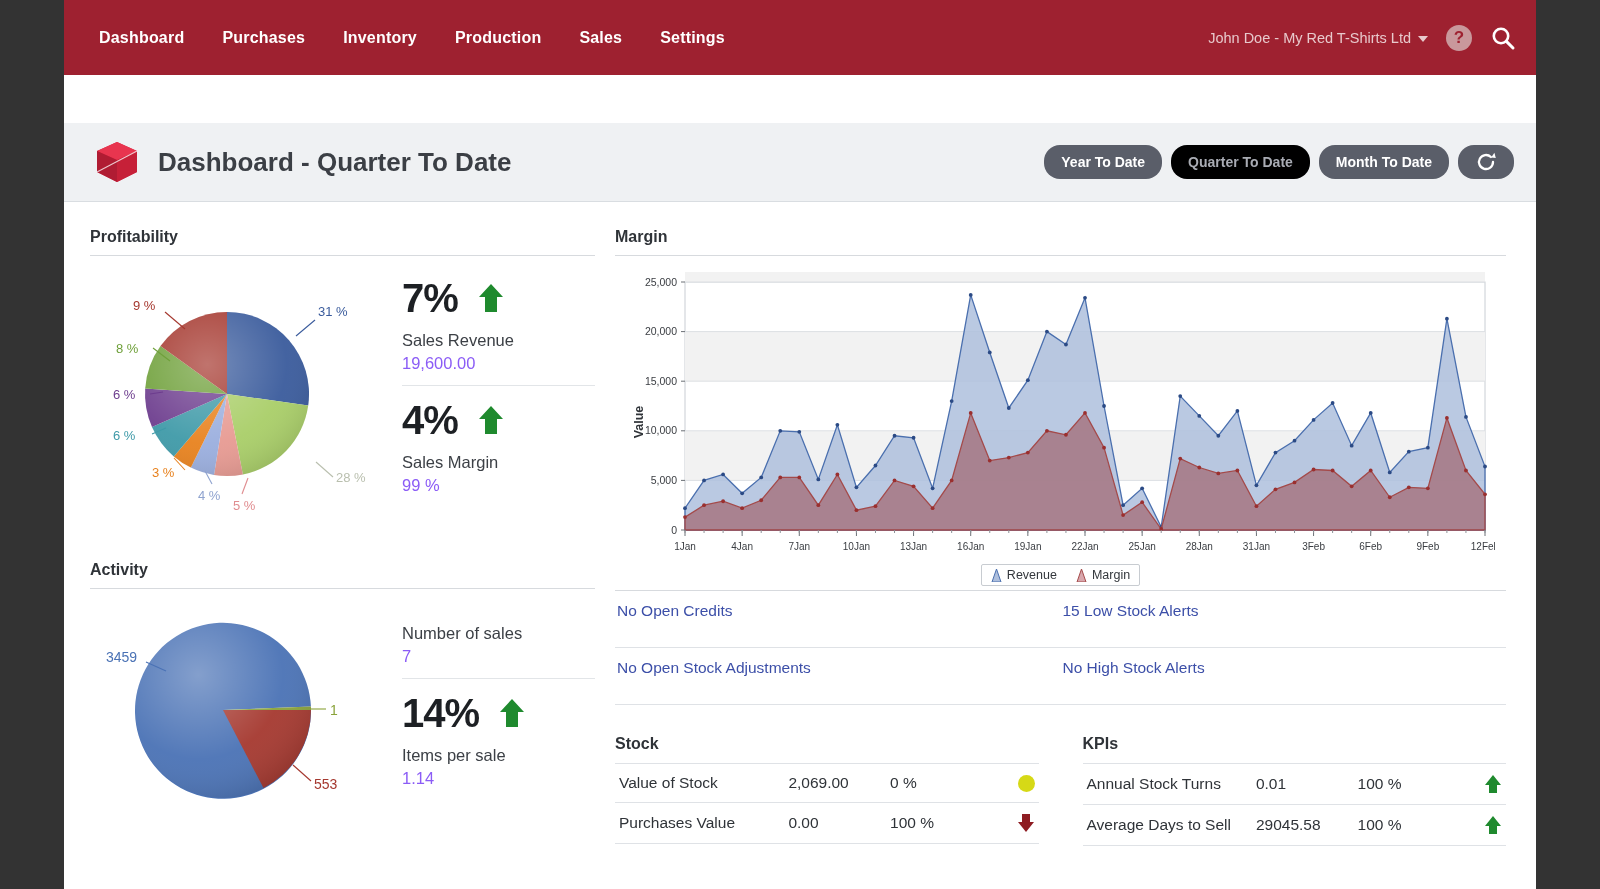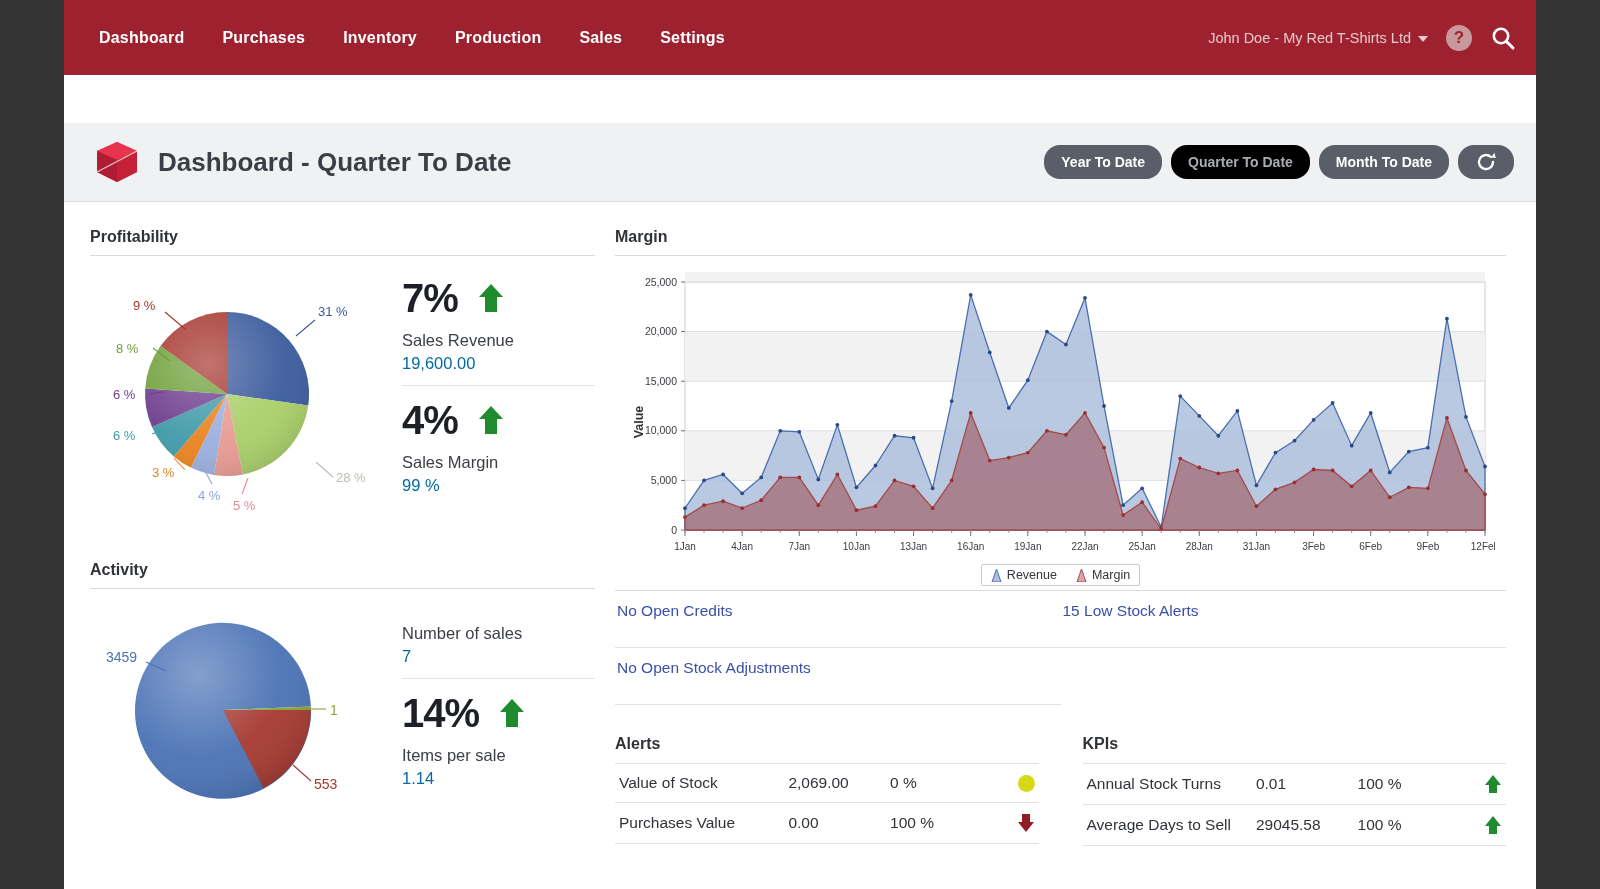--- a/index.html
+++ b/index.html
@@ -68,21 +68,21 @@
   }
   
   .panel-row { display:flex; align-items:flex-start; padding-top:12px; }
   .chart-cell { width:300px; flex:0 0 300px; }
   .kpi-cell { flex:1 1 auto; padding-left:12px; }
   .kpi-block { padding:6px 0 12px 0; }
   .kpi-block + .kpi-block { border-top:1px solid #e2e5e8; padding-top:14px; }
   .kpi-top { display:flex; align-items:center; gap:20px; }
   .kpi-pct { font-size:40px; font-weight:bold; color:#1d2024; line-height:1; letter-spacing:-1px; }
   .kpi-label { font-size:16.5px; color:#3c4046; margin-top:13px; }
-  .kpi-value { font-size:16.5px; color:#0369a1; margin-top:4px; }
+  .kpi-value { font-size:16.5px; color:#8b5cf6; margin-top:4px; }
   .arrow-wrap { position:relative; width:26px; height:30px; display:flex; align-items:flex-start; }
   
   .chart-box { border-bottom:1px solid #d7dade; padding:12px 0 4px 0; }
   .links-grid { display:grid; grid-template-columns:1fr 1fr; }
   .link-cell {
     border-bottom:1px solid #dfe2e6; padding:11px 4px 27px 2px;
   }
   .dash-link {
     color:#3c4fa8; font-size:15.5px; text-decoration:none; cursor:pointer;
   }
@@ -519,25 +519,28 @@
       <div class="links-grid">
         <div class="link-cell">
           <a class="dash-link">No Open Credits</a>
         </div>
         <div class="link-cell">
           <a class="dash-link">15 Low Stock Alerts</a>
         </div>
         <div class="link-cell">
           <a class="dash-link">No Open Stock Adjustments</a>
         </div>
+        <div class="link-cell">
+          <a class="dash-link">No High Stock Alerts</a>
+        </div>
       </div>
 
       <div class="tables-row">
         <div class="tbl-wrap">
-          <div class="section-head" style="border-bottom:none;padding-bottom:6px;">Alerts</div>
+          <div class="section-head" style="border-bottom:none;padding-bottom:6px;">Stock</div>
           <table class="tbl">
             <tbody>
                 <tr>
               <td class="td-name">Value of Stock</td>
               <td class="td-val">2,069.00</td>
               <td class="td-pct">0 %</td>
               <td class="td-ind">
                 <span class="dot-yellow"></span>
               </td>
             </tr>

